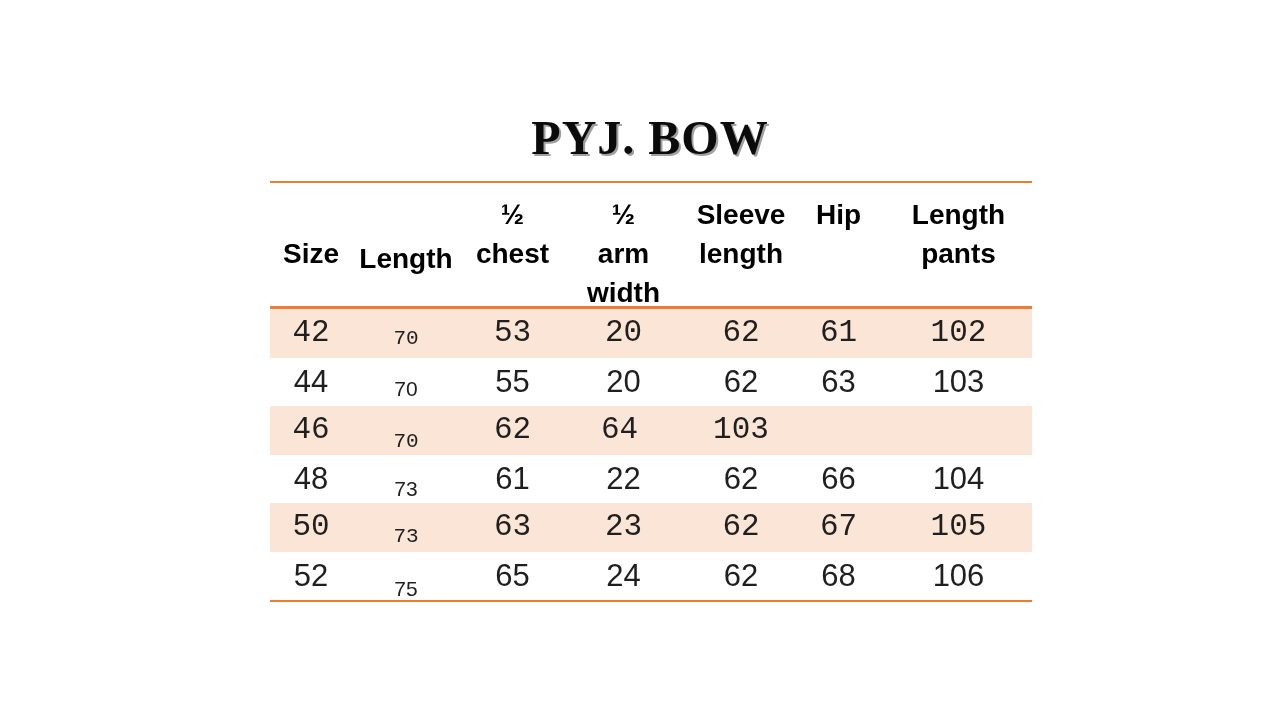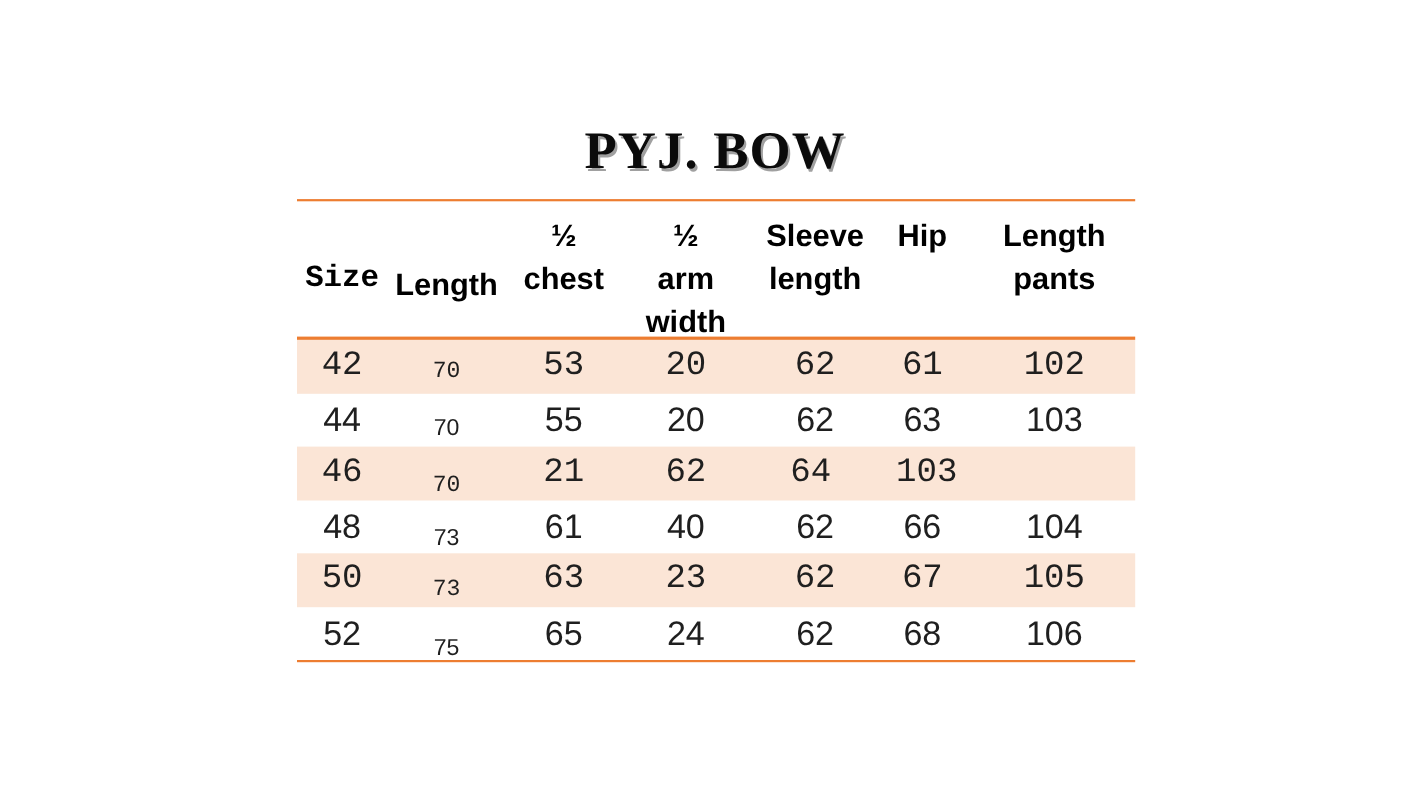--- a/index.html
+++ b/index.html
@@ -34,21 +34,21 @@
     height:126px;
     box-sizing:border-box;
     border-bottom:3px solid var(--accent, #ed7d31);
   }
   .hcell {
     font-weight:bold; font-size:28px; line-height:39px;
     text-align:center; white-space:pre-line;
     color:var(--header-text, #000);
   }
   .pt-top   { padding-top:12px; }
-  .h-size   { padding-top:51px;font-family:Liberation Mono, monospace; }
+  .h-size   { padding-top:51px; }
   .h-length { padding-top:56px; }
   .h-hip, .c-hip { padding-right:8px; box-sizing:border-box; }
 
   .tbody { border-bottom:2px solid var(--accent, #ed7d31); }
   .trow { height:48.5px; }
   .trow.band { background:var(--band, #fbe5d6);font-family:Liberation Mono, monospace; }
   .cell {
     font-size:31px; line-height:48.5px; text-align:center;
     color:var(--body-text, #1f1f1f);
   }
@@ -103,31 +103,30 @@
         <div class="cell c-chest">55</div>
         <div class="cell c-arm">20</div>
         <div class="cell c-sleeve">62</div>
         <div class="cell c-hip">63</div>
         <div class="cell c-pants">103</div>
       </div>
 
       <div class="trow band">
         <div class="cell c-size">46</div>
         <div class="cell c-length">70</div>
-        <div class="cell c-arm">21</div>
         <div class="cell c-sleeve">62</div>
         <div class="cell c-hip">64</div>
         <div class="cell c-pants">103</div>
       </div>
 
       <div class="trow">
         <div class="cell c-size">48</div>
         <div class="cell c-length">73</div>
         <div class="cell c-chest">61</div>
-        <div class="cell c-arm">40</div>
+        <div class="cell c-arm">22</div>
         <div class="cell c-sleeve">62</div>
         <div class="cell c-hip">66</div>
         <div class="cell c-pants">104</div>
       </div>
 
       <div class="trow band">
         <div class="cell c-size">50</div>
         <div class="cell c-length">73</div>
         <div class="cell c-chest">63</div>
         <div class="cell c-arm">23</div>

